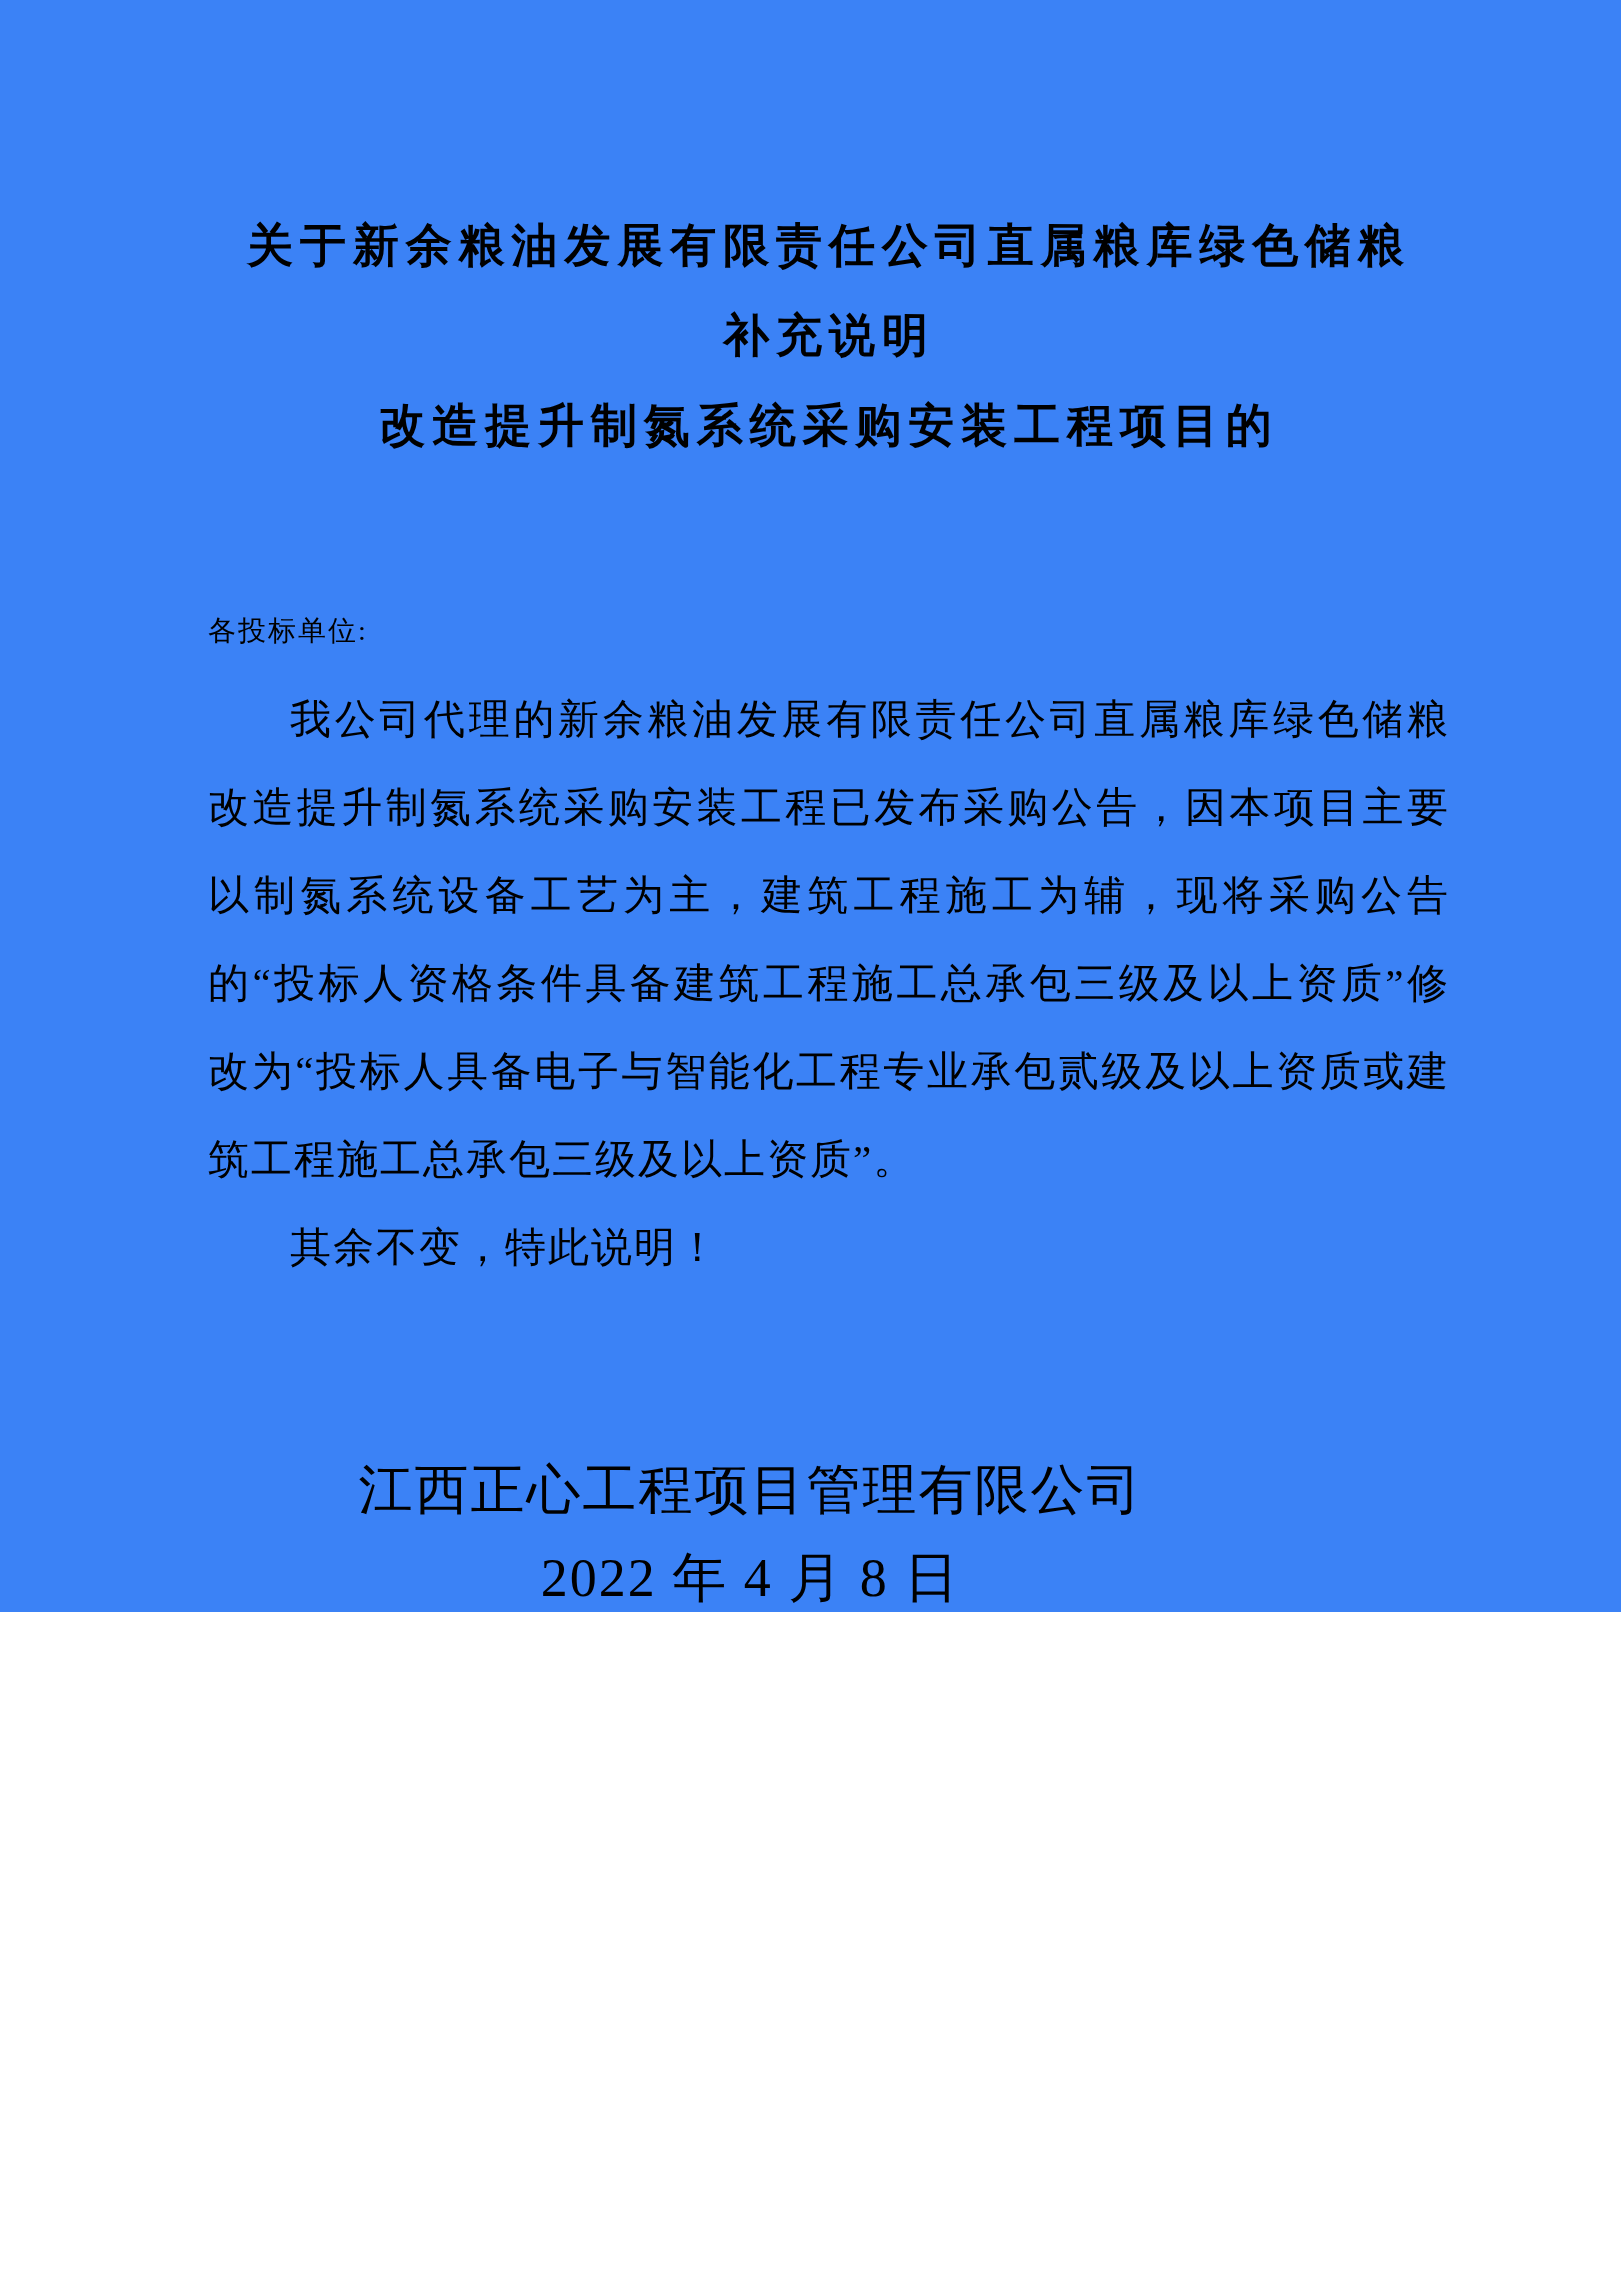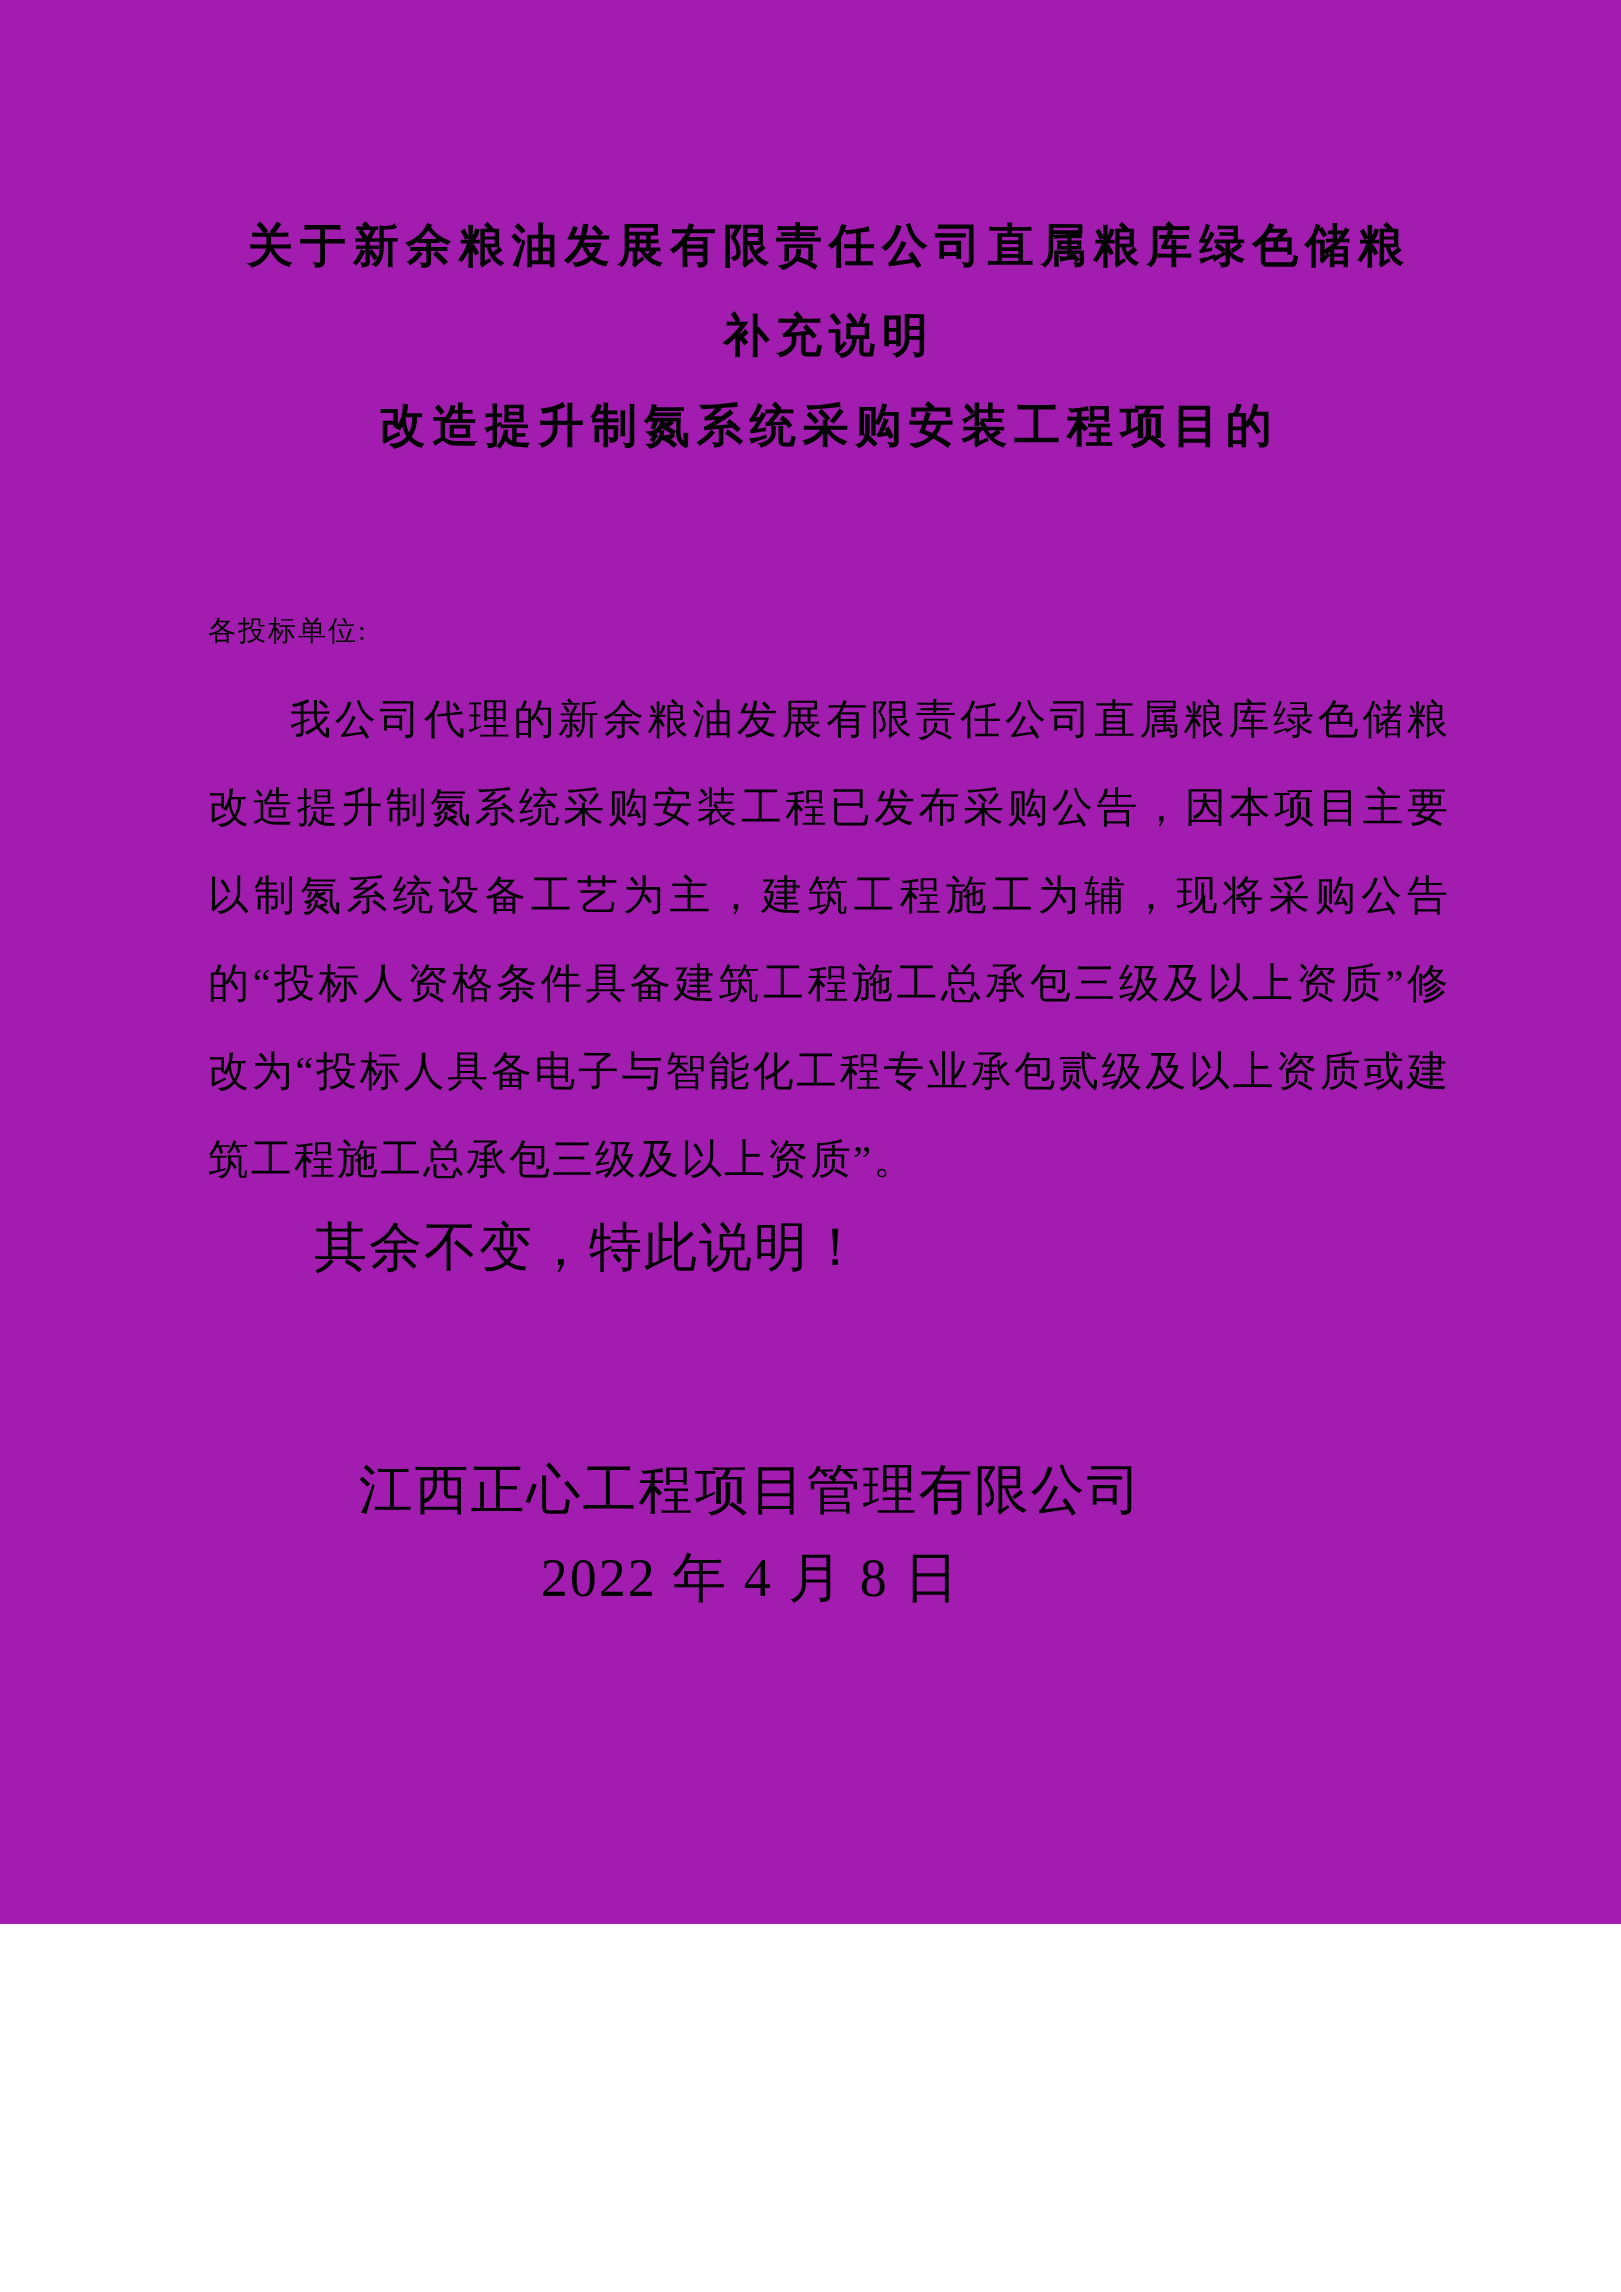--- a/index.html
+++ b/index.html
@@ -3,22 +3,22 @@
 <meta charset="utf-8">
 <style>
   html, body {
     margin: 0;
     padding: 0;
     background: #ffffff;
   }
   .page {
     position: relative;
     width: 1621px;
-    height: 1924px;
-    background: #a21caf;
+    height: 1612px;
+    background: #3b82f6;
     color: #000000;
     font-family: "Liberation Serif", "DejaVu Serif", serif;
     box-sizing: border-box;
     padding: 201px 171px 0 208px;
     overflow: hidden;
   }
   .title-block {
     text-align: center;
     font-weight: bold;
     font-size: 46px;
@@ -37,21 +37,21 @@
   .body-para {
     margin: 0;
     font-size: 41px;
     line-height: 88px;
     letter-spacing: 2px;
     text-align: justify;
     text-indent: 2em;
   }
   .closing-para {
     margin: 0;
-    font-size: 53px;
+    font-size: 41px;
     line-height: 88px;
     letter-spacing: 2px;
     text-indent: 2em;
   }
   .signature-block {
     margin-top: 155px;
     text-align: center;
     padding-right: 157px;
     font-size: 54px;
     line-height: 88px;

